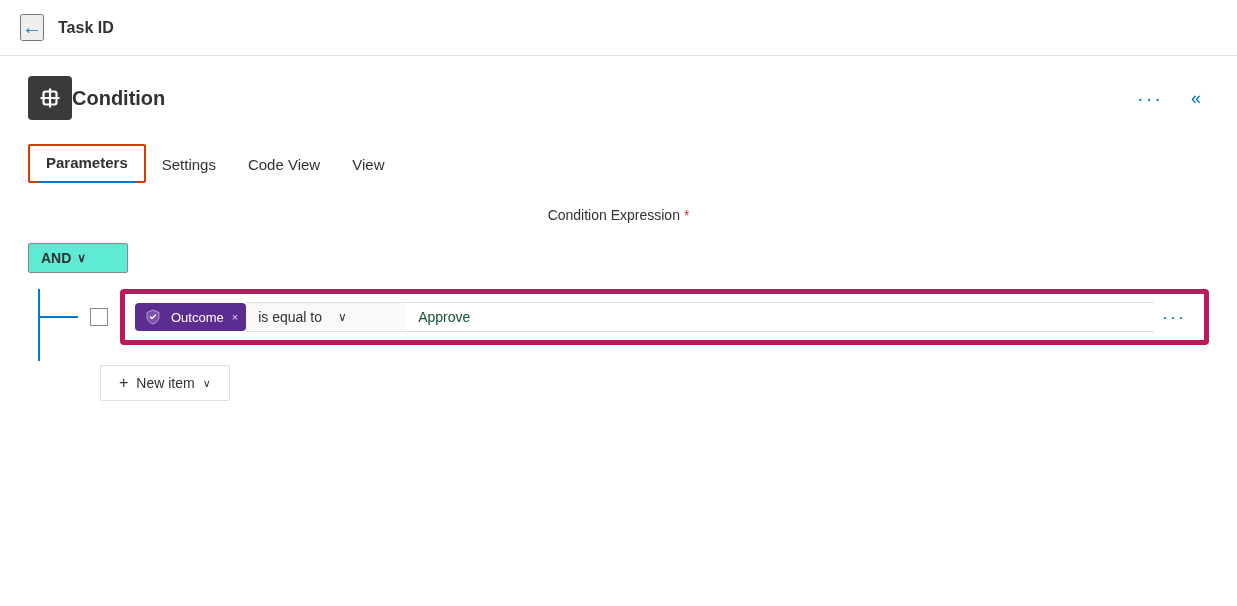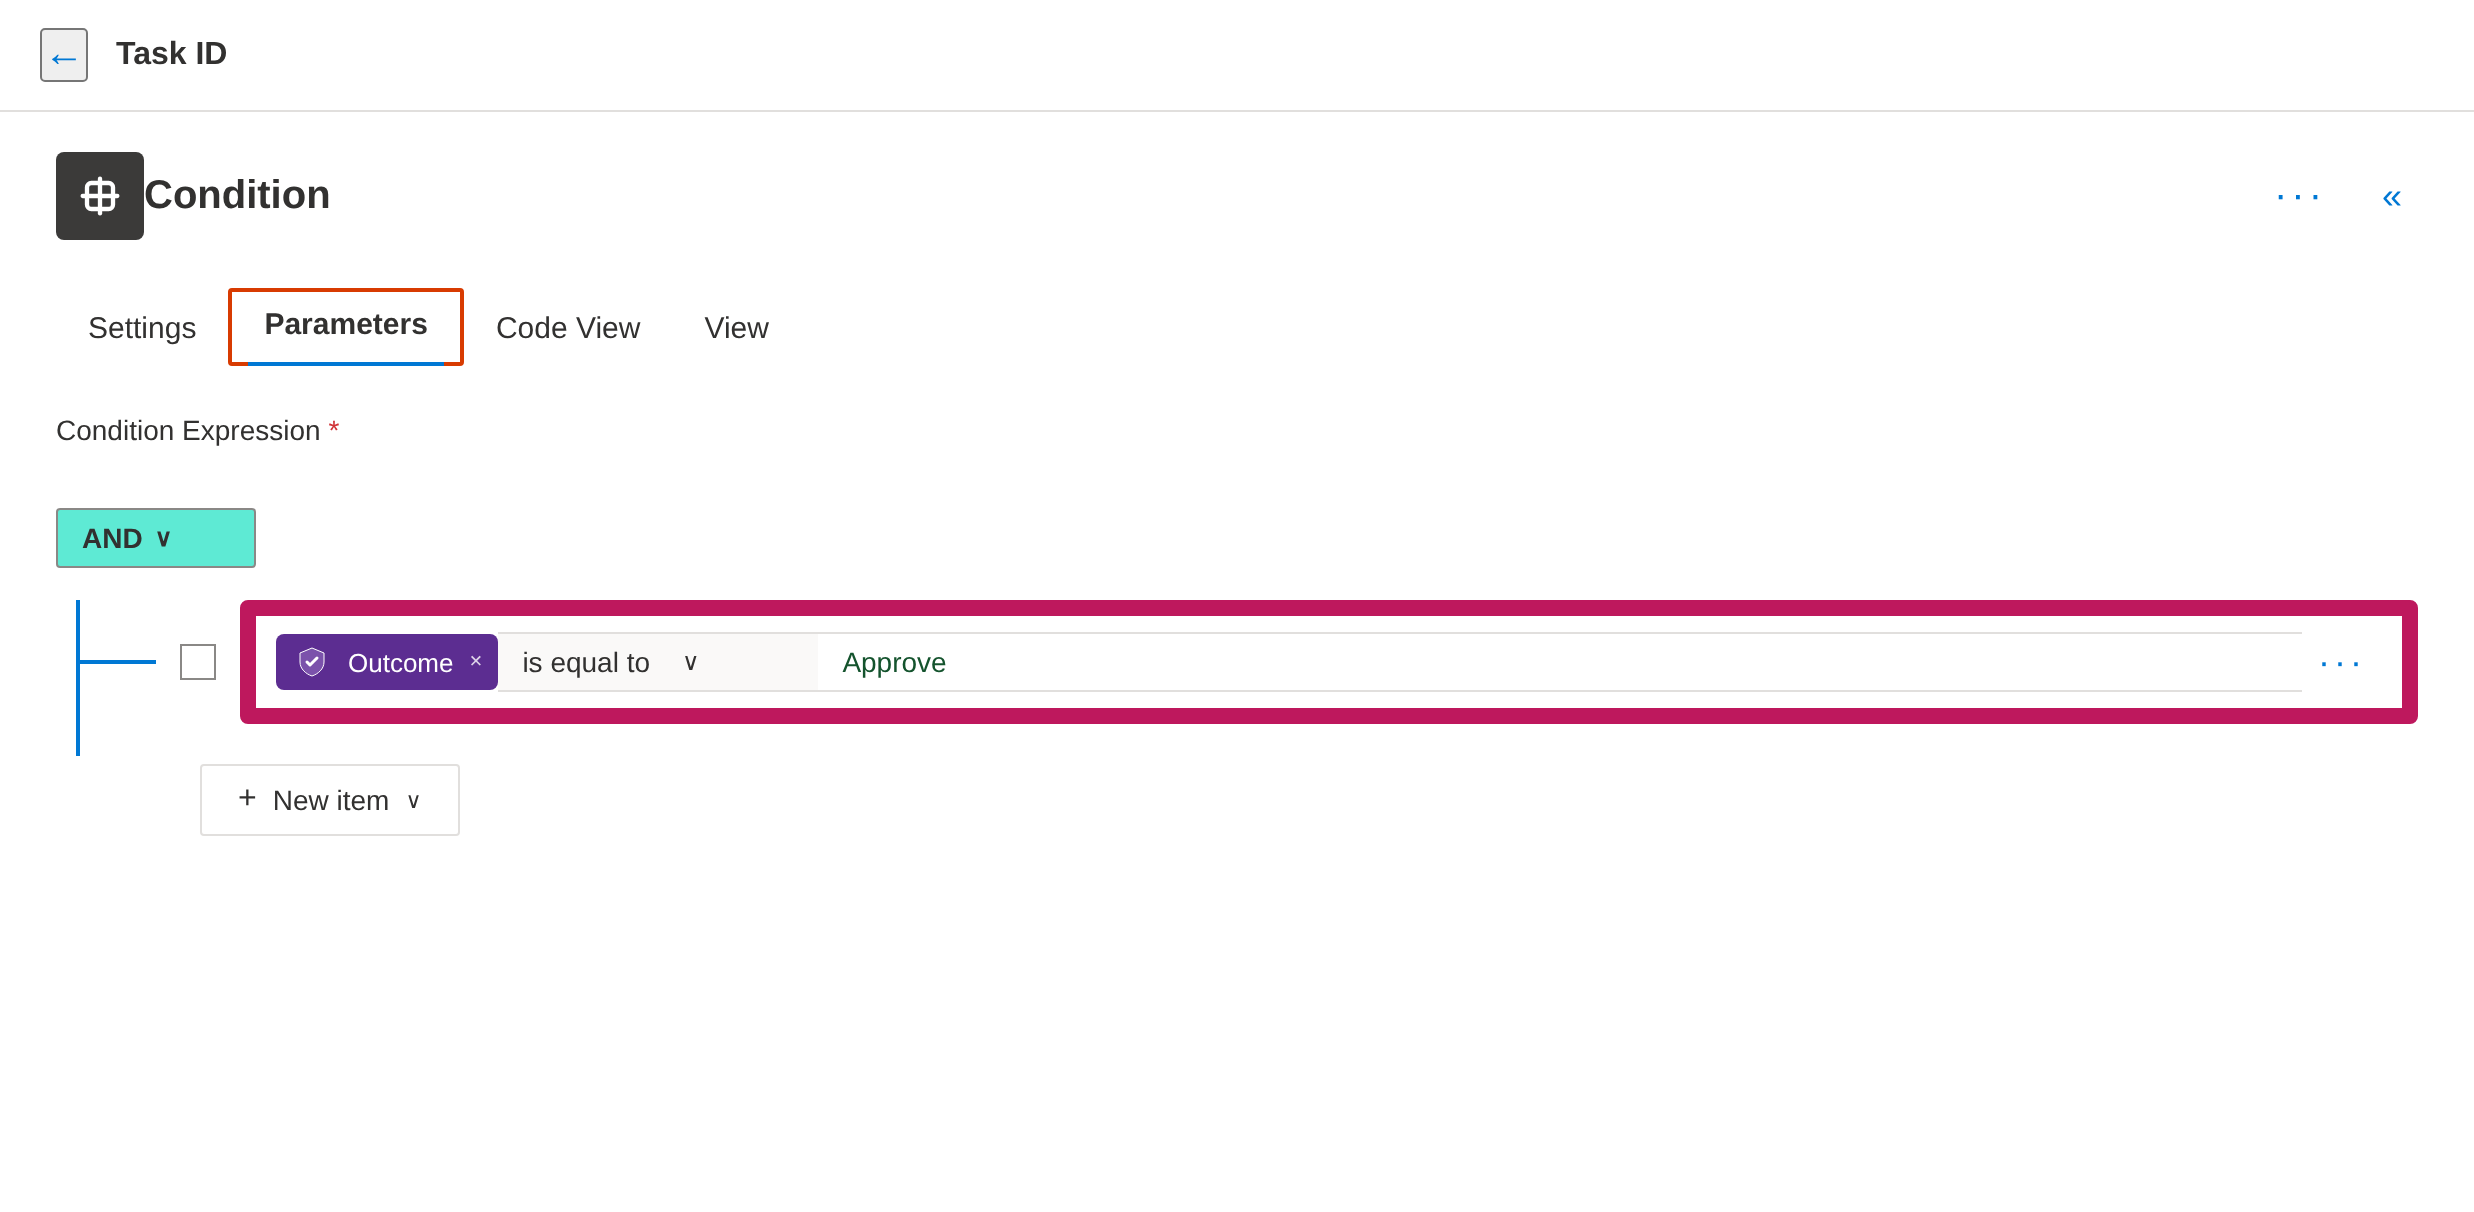--- a/index.html
+++ b/index.html
@@ -125,21 +125,22 @@
       left: 8px;
       right: 8px;
       height: 2px;
       background: #0078d4;
     }
 
     
     .field-label {
       font-size: 14px;
       color: #323130;
-      margin-bottom: 31px;
+      margin-bottom: 20px;
+      text-align: center;
     }
     .field-label .required {
       color: #d13438;
       margin-left: 4px;
     }
 
     
     .and-dropdown {
       display: flex;
       align-items: center;
@@ -171,21 +172,21 @@
       width: 18px;
       height: 18px;
       border: 1.5px solid #8a8886;
       background: #fff;
       flex-shrink: 0;
       cursor: pointer;
     }
 
     
     .condition-expr-box {
-      border: 8px solid #be185d;
+      border: 5px solid #be185d;
       border-radius: 4px;
       display: flex;
       align-items: center;
       padding: 8px 10px;
       gap: 0;
       flex: 1;
       background: #fff;
     }
 
     
@@ -316,25 +317,25 @@
       </div>
       <span class="panel-title-text">Condition</span>
     </div>
     <div class="panel-actions">
       <button class="dots-btn">···</button>
       <button class="chevron-double">«</button>
     </div>
   </div>
 
   <div class="tabs">
+    <button class="tab active">
+      <span>Parameters</span>
+    </button>
     <button class="tab">
       <span>Settings</span>
-    </button>
-    <button class="tab active">
-      <span>Parameters</span>
     </button>
     <button class="tab">
       <span>Code View</span>
     </button>
     <button class="tab">
       <span>View</span>
     </button>
   </div>
 
   <div class="field-label">

